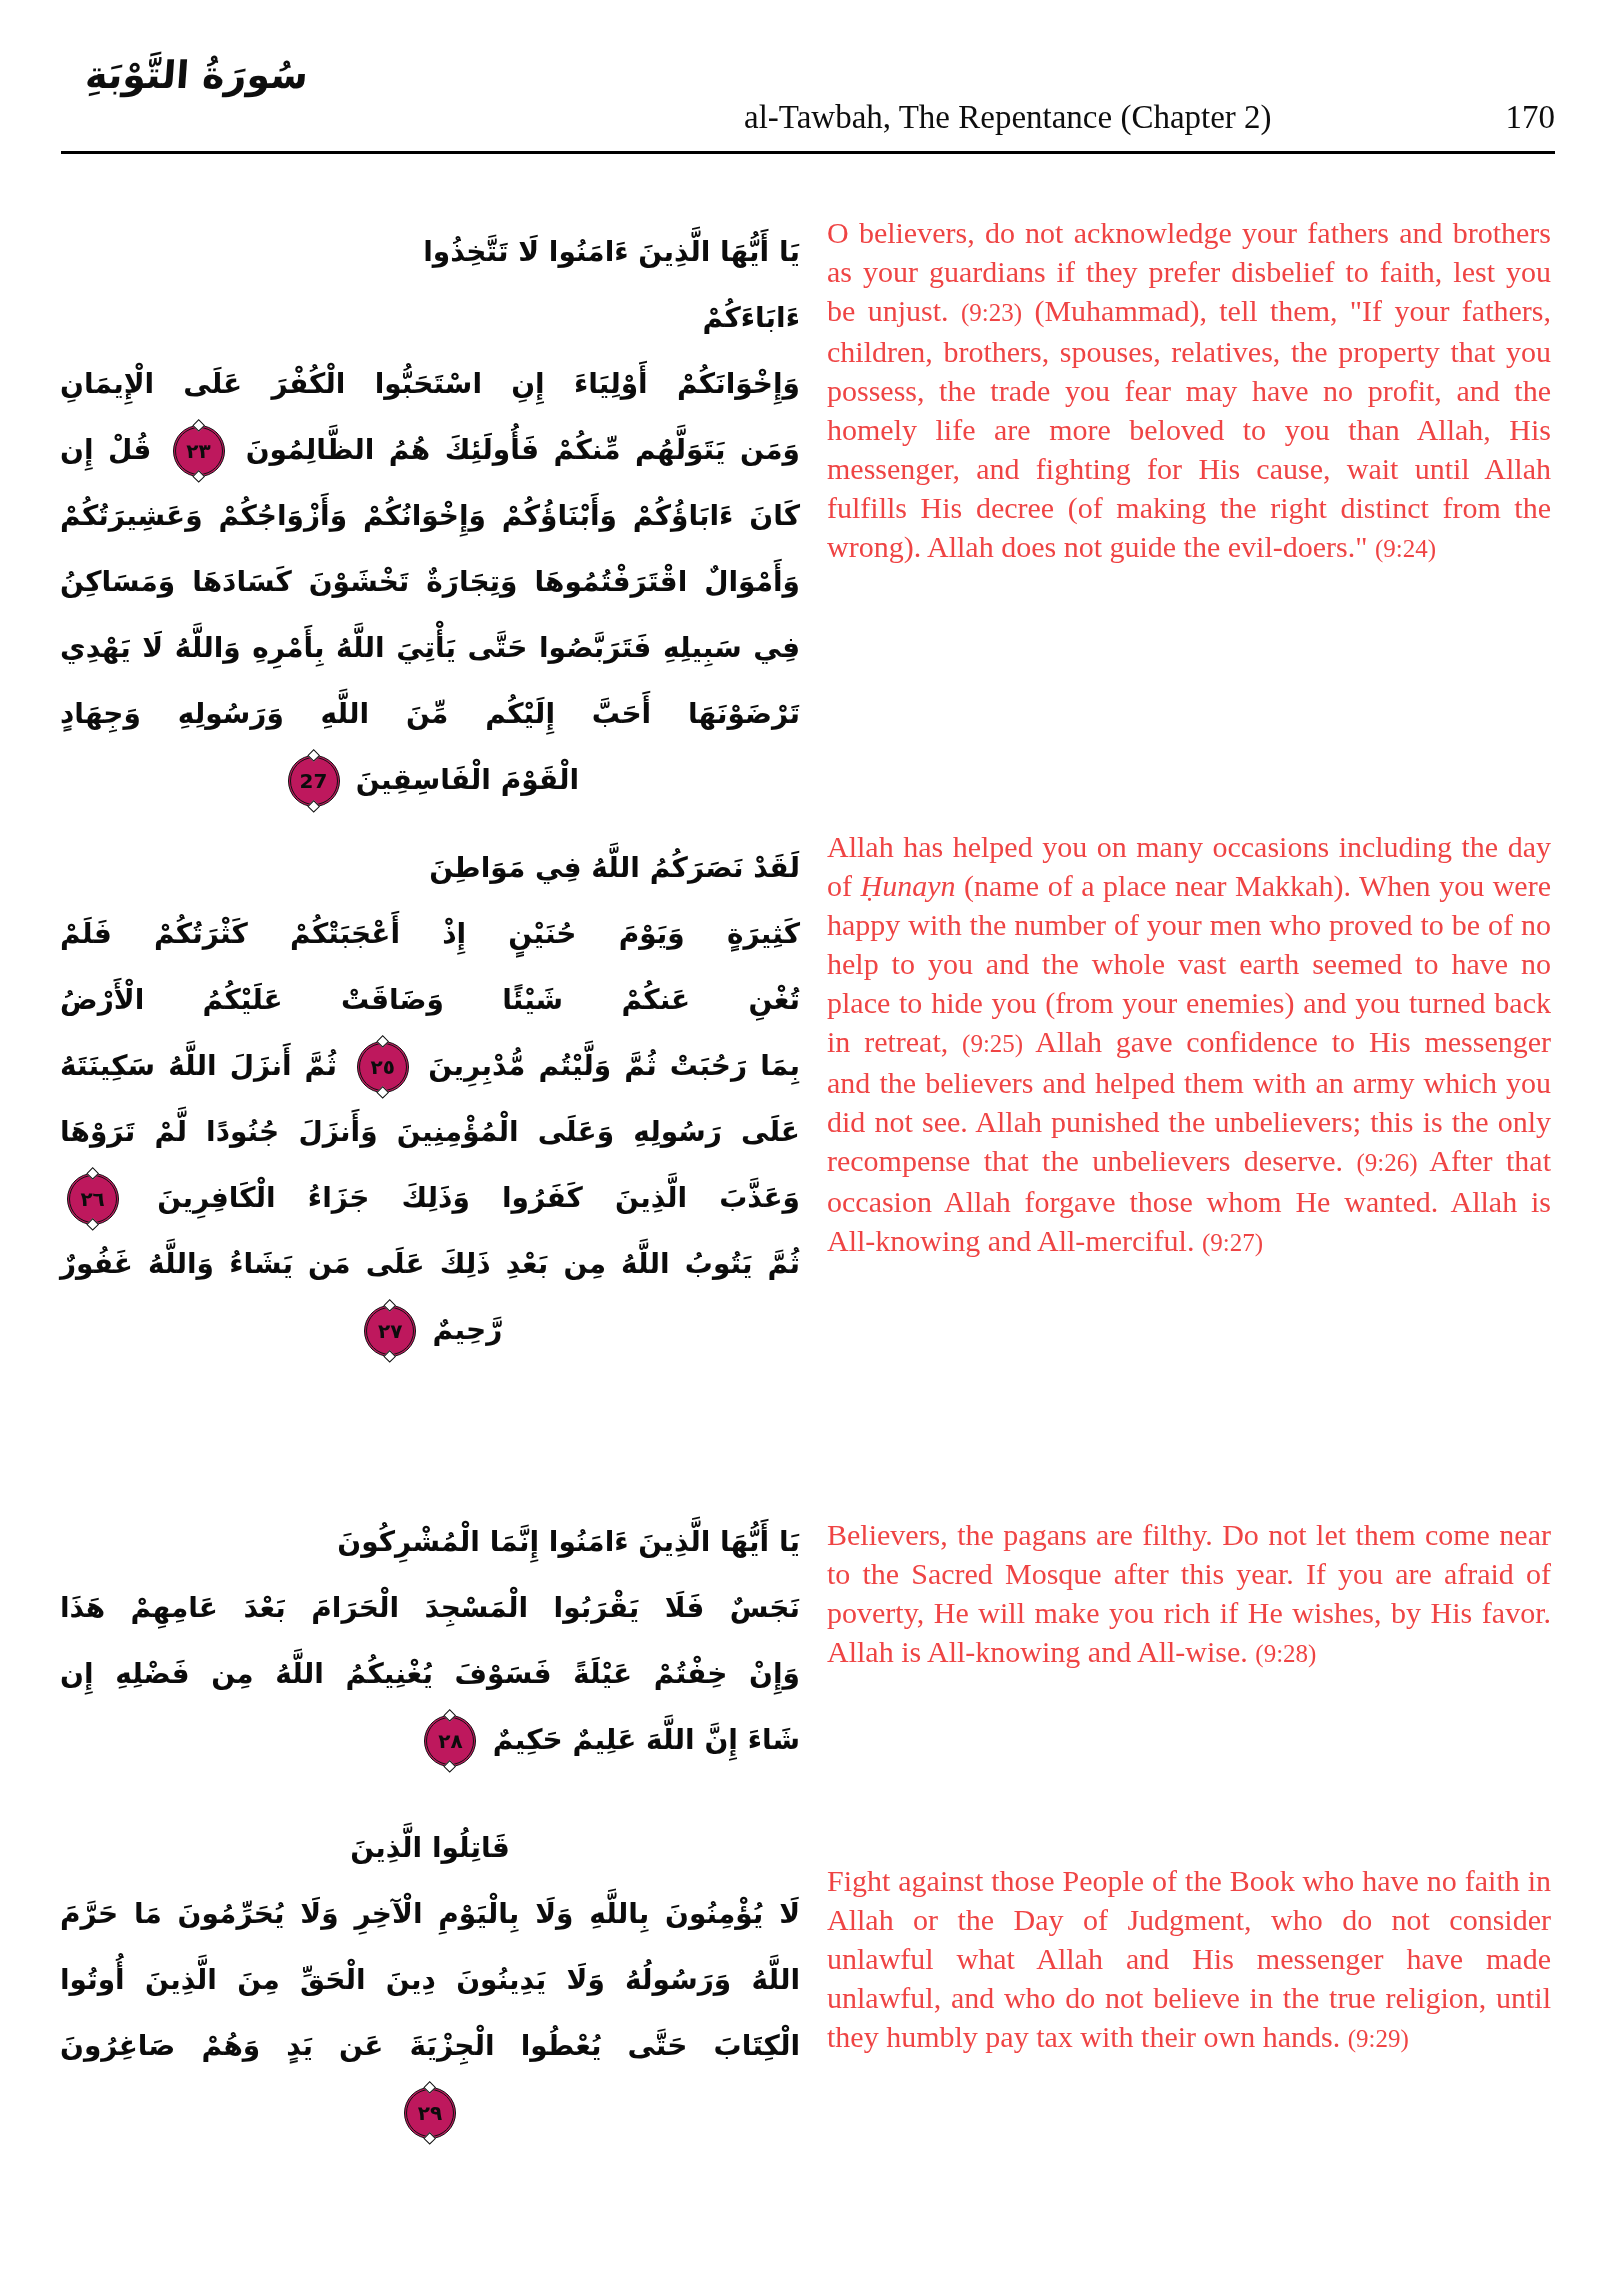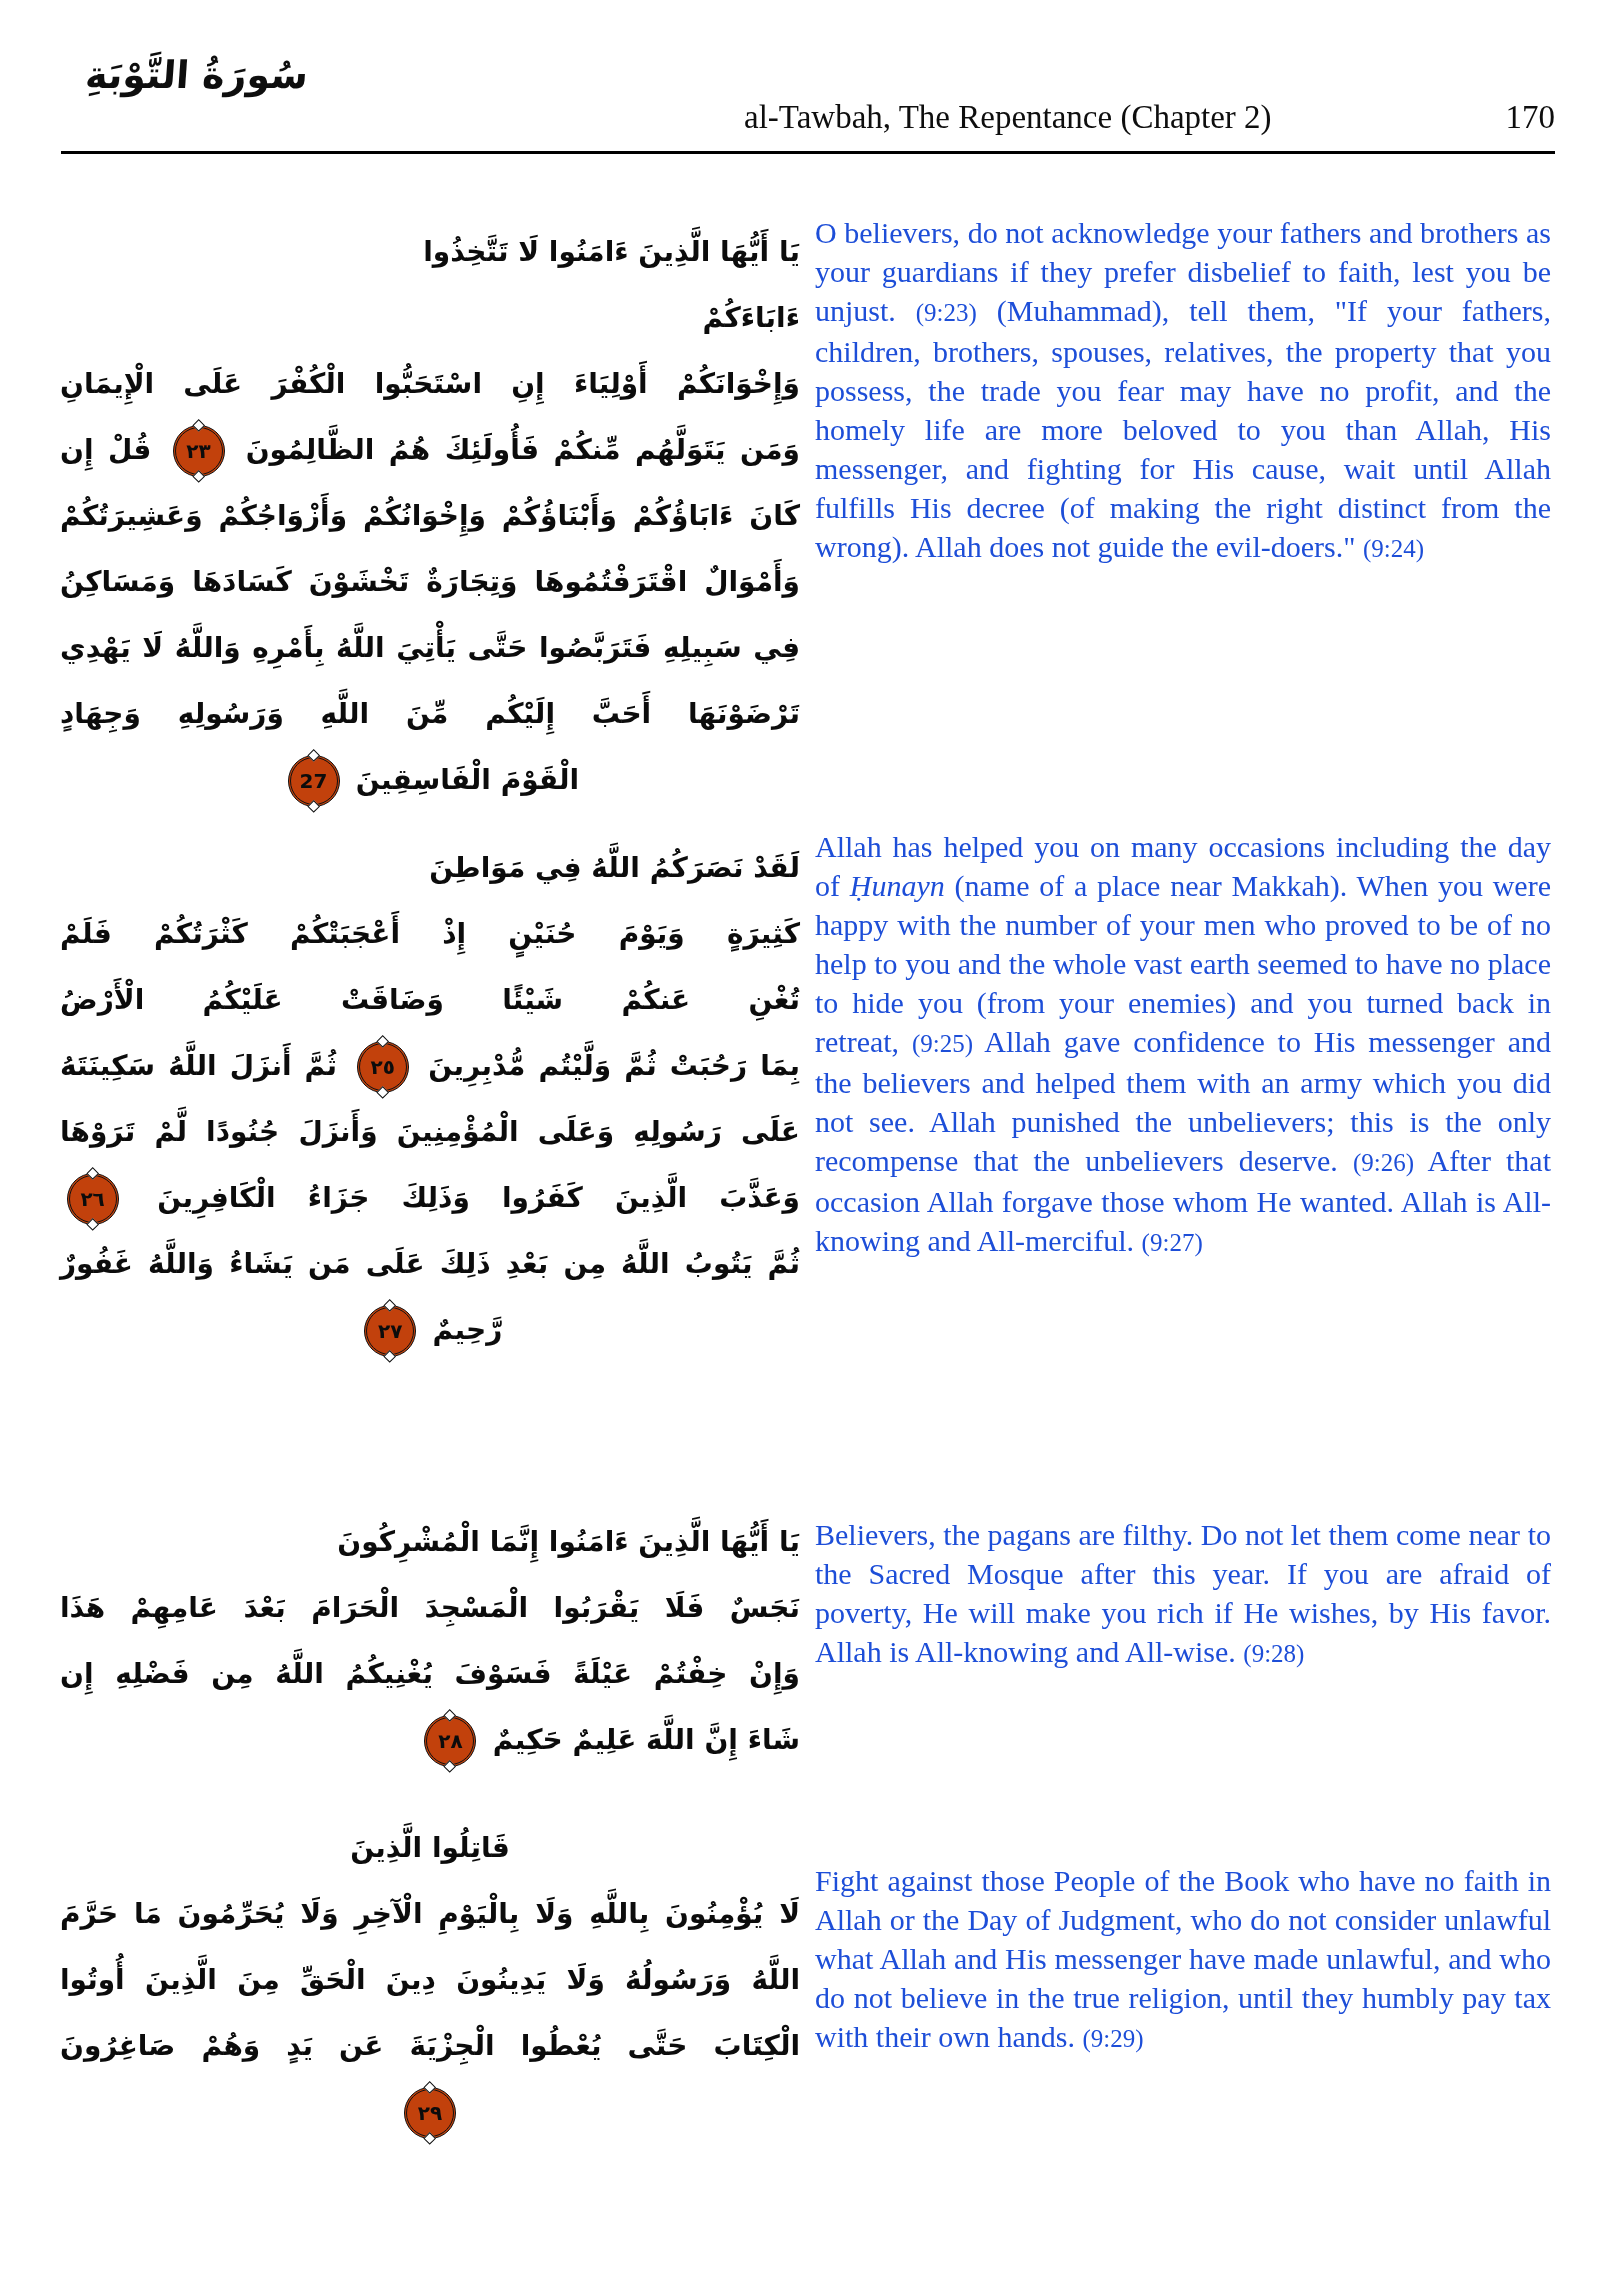--- a/index.html
+++ b/index.html
@@ -54,37 +54,37 @@
     color:#0c0c0c;
   }
   .ar-line.justify{text-align:justify;text-align-last:justify;}
   .ar-line.right{text-align:right;padding-left:273px;}
   .ar-line.center{text-align:center;}
   .vmark{
     display:inline-flex;align-items:center;justify-content:center;
     width:46px;height:46px;
     border:3.3px double #111;border-radius:50%;
     vertical-align:middle;position:relative;margin:0 6.6px;
-    background:#c2410c;
+    background:#be185d;
   }
   .vmark::before,.vmark::after{
     content:"";position:absolute;width:7.4px;height:7.4px;background:#fff;
     border:1.7px solid #111;transform:rotate(45deg);left:50%;margin-left:-5px;
   }
   .vmark::before{top:-7.4px;}
   .vmark::after{bottom:-7.4px;}
   .vnum{
     font-size:20px;font-weight:700;line-height:1;
     font-family:"DejaVu Sans",sans-serif;
   }
   .en-para{
-    position:absolute;left:0;right:0;
+    position:absolute;left:12px;right:0;
     font-size:30px;line-height:39px;
     text-align:justify;
-    color:#1d4ed8;
+    color:#ef4444;
   }
   .en-para.p1{top:213px;}
   .en-para.p2{top:827px;}
   .en-para.p3{top:1515px;}
   .en-para.p4{top:1861px;}
   .vref{font-size:25px;}
   .it{font-style:italic;}
 </style>
 </head>
 <body>

